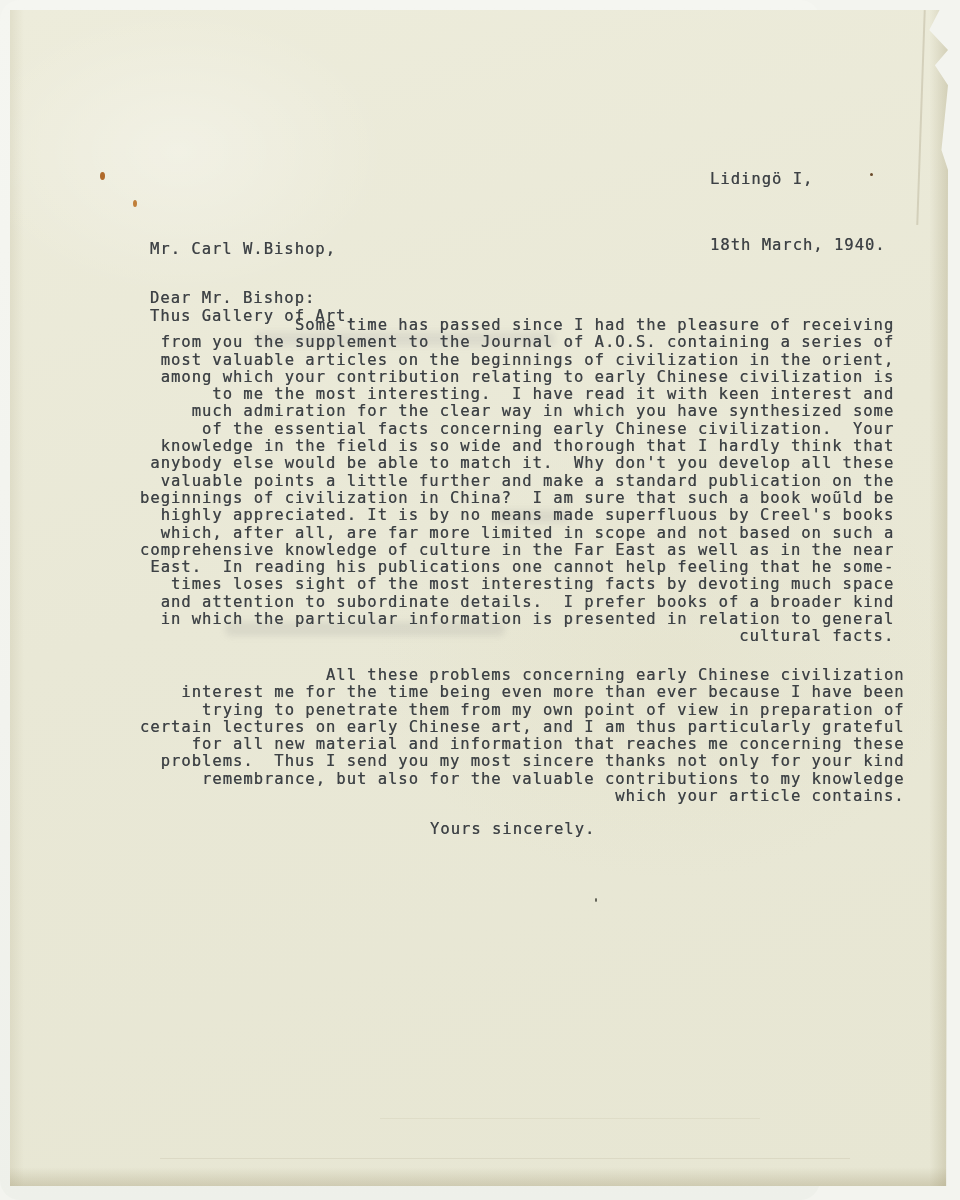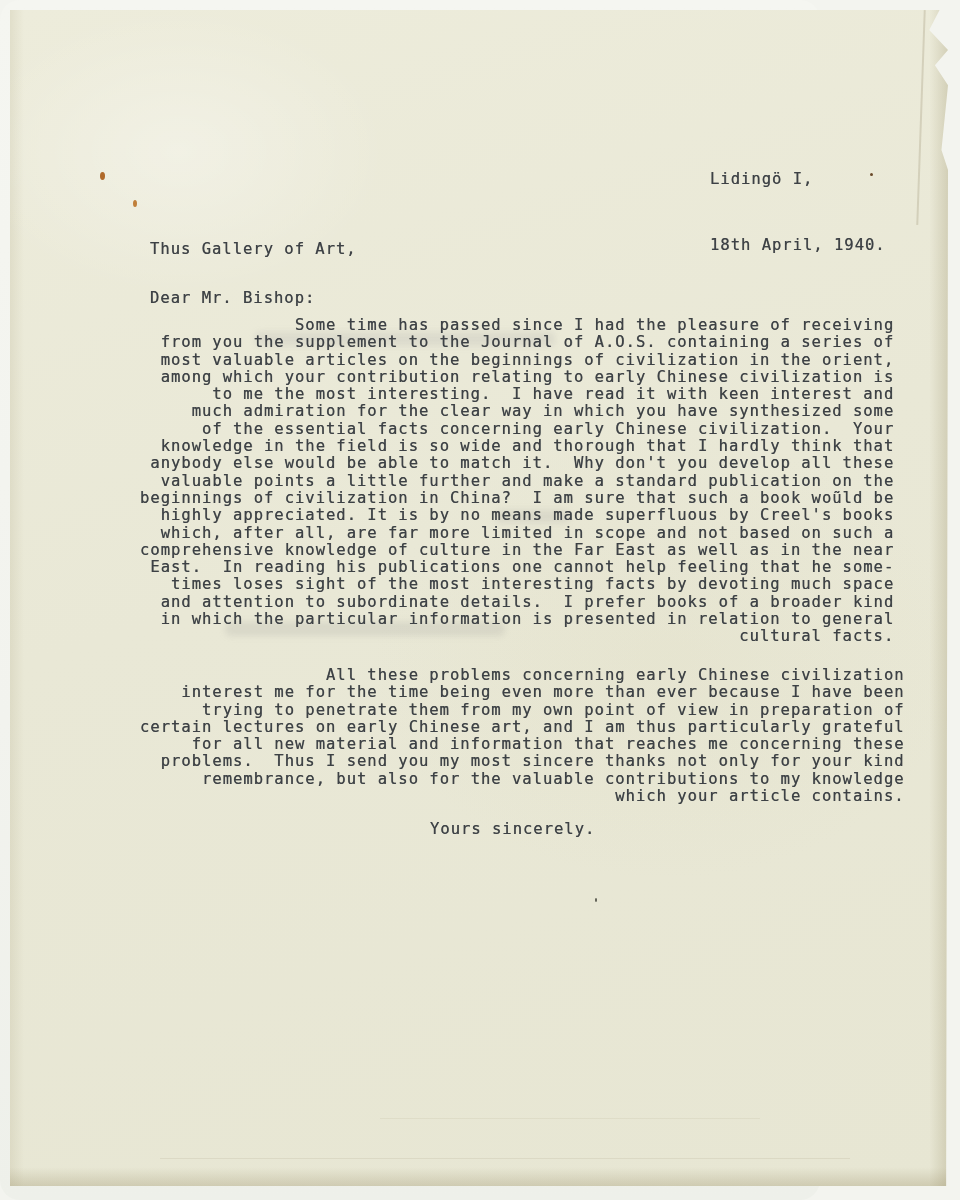--- a/index.html
+++ b/index.html
@@ -78,24 +78,25 @@
     <div class="speck" style="left:123px; top:190px; width:4px; height:7px; background:#c07f3a;"></div>
     <div class="speck" style="left:860px; top:163px; width:3px; height:3px; background:#6a4a2a;"></div>
     <div class="speck" style="left:585px; top:888px; width:2px; height:4px; background:#5a5a50;"></div>
 
     <div class="crease" style="left:910px; top:0; width:1.5px; height:215px; transform:rotate(2deg);"></div>
     <div class="crease" style="left:150px; top:1148px; width:690px; height:1px; opacity:0.55;"></div>
     <div class="crease" style="left:370px; top:1108px; width:380px; height:1px; opacity:0.4;"></div>
 
     <div class="block dateline" style="left:700px; top:113px;">
       <div class="dl">Lidingö I,</div>
-      <div class="dl">18th April, 1940.</div>
+      <div class="dl">18th March, 1940.</div>
     </div>
 
     <div class="block recipient" style="left:140px; top:183px;">
+      <div>Mr. Carl W.Bishop,</div>
       <div>Thus Gallery of Art,</div>
     </div>
 
     <div class="block salutation" style="left:140px; top:280px;">Dear Mr. Bishop:</div>
 
     <div class="block" id="para1" style="left:130px; top:307px;"><div class="line">           Some time has passed since I had the pleasure of receiving</div><div class="line"><span>from you the supplement to the </span><span class="u">Journal of A.O.S.</span><span> containing a series of</span></div><div class="line">most valuable articles on the beginnings of civilization in the orient,</div><div class="line">among which your contribution relating to early Chinese civilization is</div><div class="line">to me the most interesting.  I have read it with keen interest and</div><div class="line">much admiration for the clear way in which you have synthesized some</div><div class="line">of the essential facts concerning early Chinese civilization.  Your</div><div class="line">knowledge in the field is so wide and thorough that I hardly think that</div><div class="line">anybody else would be able to match it.  Why don't you develop all these</div><div class="line">valuable points a little further and make a standard publication on the</div><div class="line">beginnings of civilization in China?  I am sure that such a book woũld be</div><div class="line">highly appreciated. It is by no means made superfluous by Creel's books</div><div class="line">which, after all, are far more limited in scope and not based on such a</div><div class="line">comprehensive knowledge of culture in the Far East as well as in the near</div><div class="line">East.  In reading his publications one cannot help feeling that he some-</div><div class="line">times loses sight of the most interesting facts by devoting much space</div><div class="line">and attention to subordinate details.  I prefer books of a broader kind</div><div class="line">in which the particular information is presented in relation to general</div><div class="line">cultural facts.</div></div>
     <div class="block" id="para2" style="left:130px; top:657px;"><div class="line">           All these problems concerning early Chinese civilization</div><div class="line">interest me for the time being even more than ever because I have been</div><div class="line"> trying to penetrate them from my own point of view in preparation of</div><div class="line">certain lectures on early Chinese art, and I am thus particularly grateful</div><div class="line">for all new material and information that reaches me concerning these</div><div class="line">problems.  Thus I send you my most sincere thanks not only for your kind</div><div class="line">remembrance, but also for the valuable contributions to my knowledge</div><div class="line">which your article contains.</div></div>
 
     <div class="block closing" style="left:420px; top:811px;">Yours sincerely.</div>
 

